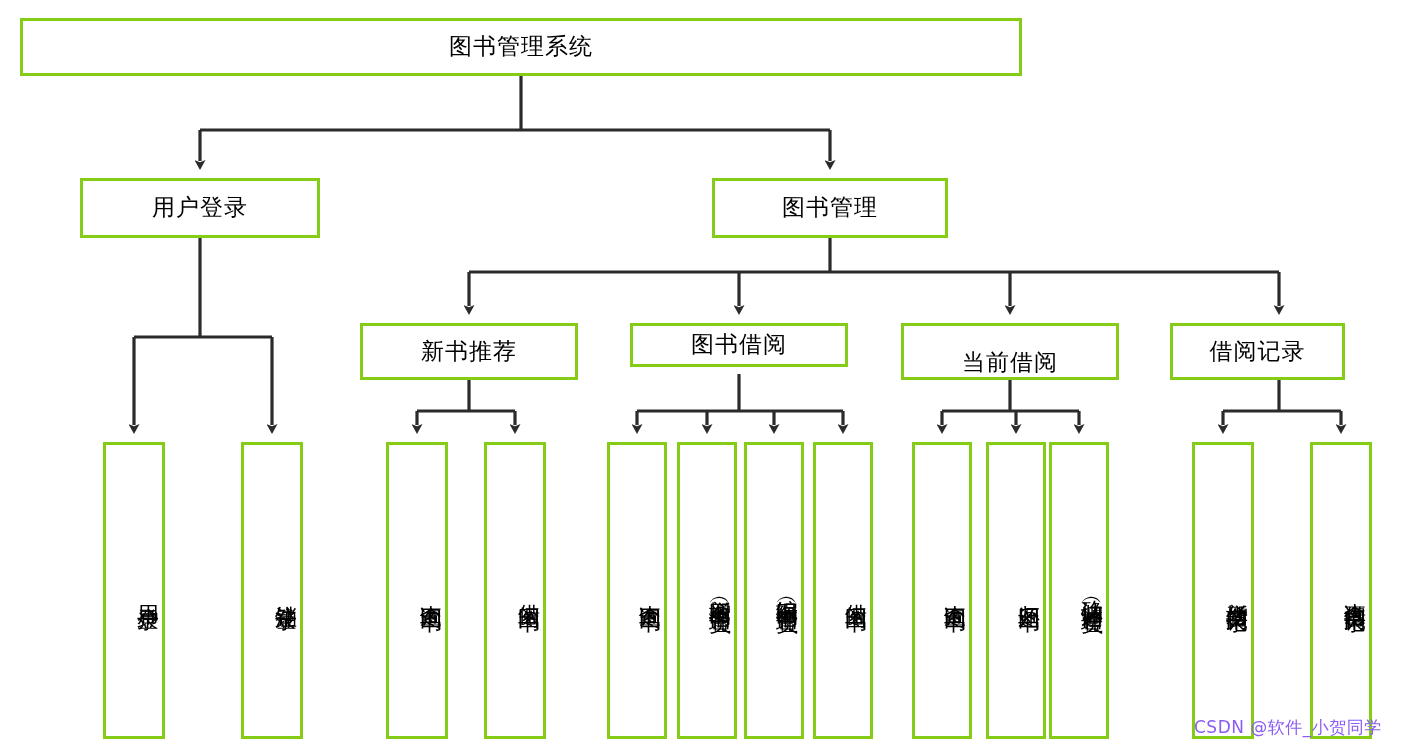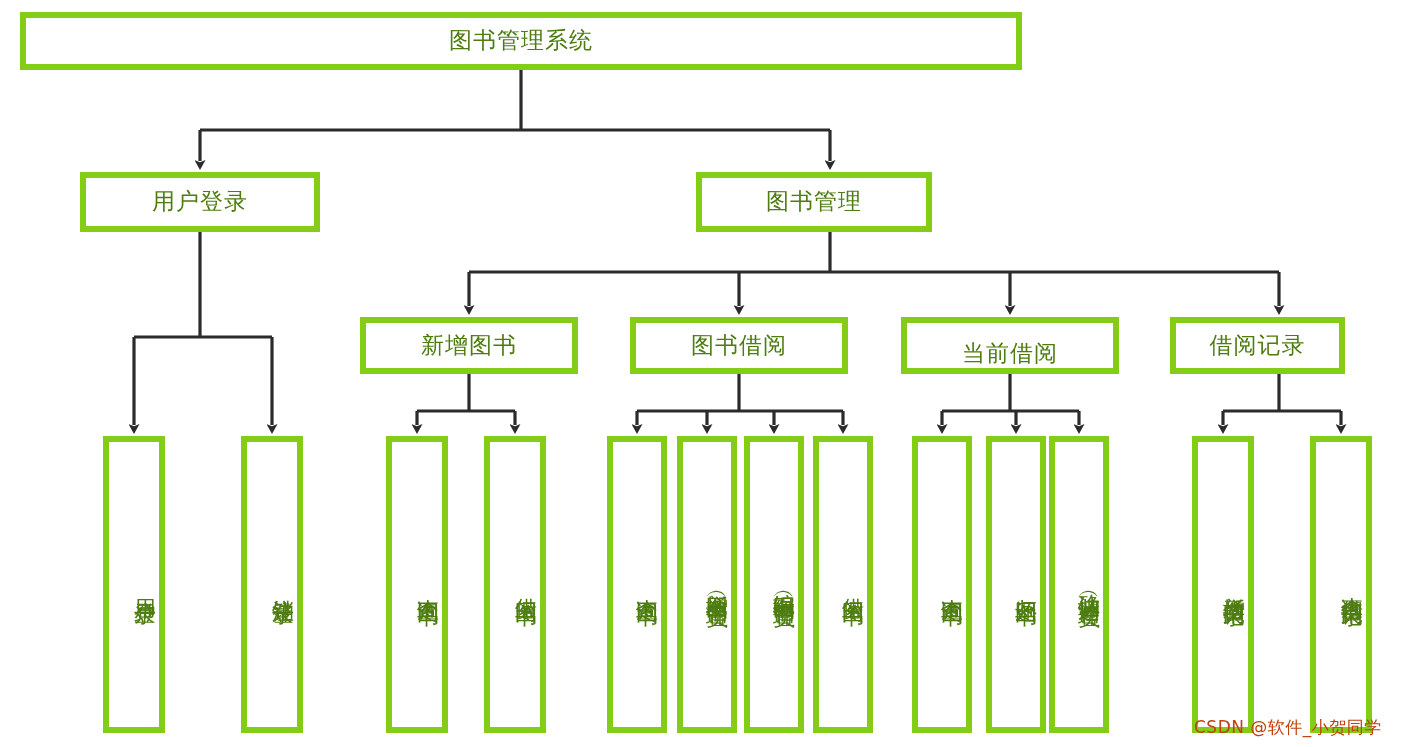--- a/index.html
+++ b/index.html
@@ -23,25 +23,26 @@
     left: 0;
     top: 0;
     width: 1405px;
     height: 747px;
     pointer-events: none;
   }
   .node {
     position: absolute;
     box-sizing: border-box;
     background: #ffffff;
-    border: 6px solid #84cc16;
+    border: 3px solid #84cc16;
     display: flex;
     align-items: center;
     justify-content: center;
-    color: #4d7c0f;
+    color: #000000;
+    margin-top: 6px;
   }
   .node.horiz {
     font-size: 23px;
     letter-spacing: 1px;
     line-height: 1.2;
   }
   .node.vert {
     writing-mode: vertical-rl;
     text-orientation: upright;
     font-size: 22px;
@@ -53,21 +54,21 @@
   }
   .node.vert .vtext {
     writing-mode: vertical-rl;
     text-orientation: upright;
     display: block;
     text-align: center;
   }
   .watermark {
     position: absolute;
     font-size: 17px;
-    color: #c2410c;
+    color: #8b5cf6;
     white-space: nowrap;
     letter-spacing: 0.5px;
   }
 </style>
 </head>
 <body>
 
 <div id="canvas">
 
   <svg class="edges" viewBox="0 0 1405 747" xmlns="http://www.w3.org/2000/svg">
@@ -113,27 +114,27 @@
       </g>
   </svg>
 
   <div id="node-layer">
       <div class="node horiz" style="left: 20px; top: 12px; width: 1002px; height: 58px;">
         <span>图书管理系统</span>
       </div>
       <div class="node horiz" style="left: 80px; top: 172px; width: 240px; height: 60px;">
         <span>用户登录</span>
       </div>
-      <div class="node horiz" style="left: 696px; top: 172px; width: 236px; height: 60px;">
+      <div class="node horiz" style="left: 712px; top: 172px; width: 236px; height: 60px;">
         <span>图书管理</span>
       </div>
       <div class="node horiz" style="left: 360px; top: 317px; width: 218px; height: 57px;">
-        <span>新增图书</span>
+        <span>新书推荐</span>
       </div>
-      <div class="node horiz" style="left: 630px; top: 317px; width: 218px; height: 57px;">
+      <div class="node horiz" style="left: 630px; top: 317px; width: 218px; height: 44px;">
         <span>图书借阅</span>
       </div>
       <div class="node horiz" style="left: 901px; top: 317px; width: 218px; height: 57px; align-items: flex-end;">
         <span>当前借阅</span>
       </div>
       <div class="node horiz" style="left: 1170px; top: 317px; width: 175px; height: 57px;">
         <span>借阅记录</span>
       </div>
       <div class="node vert" style="left: 103px; top: 436px; width: 62px; height: 297px;">
         <span class="vtext">用户登录</span>

